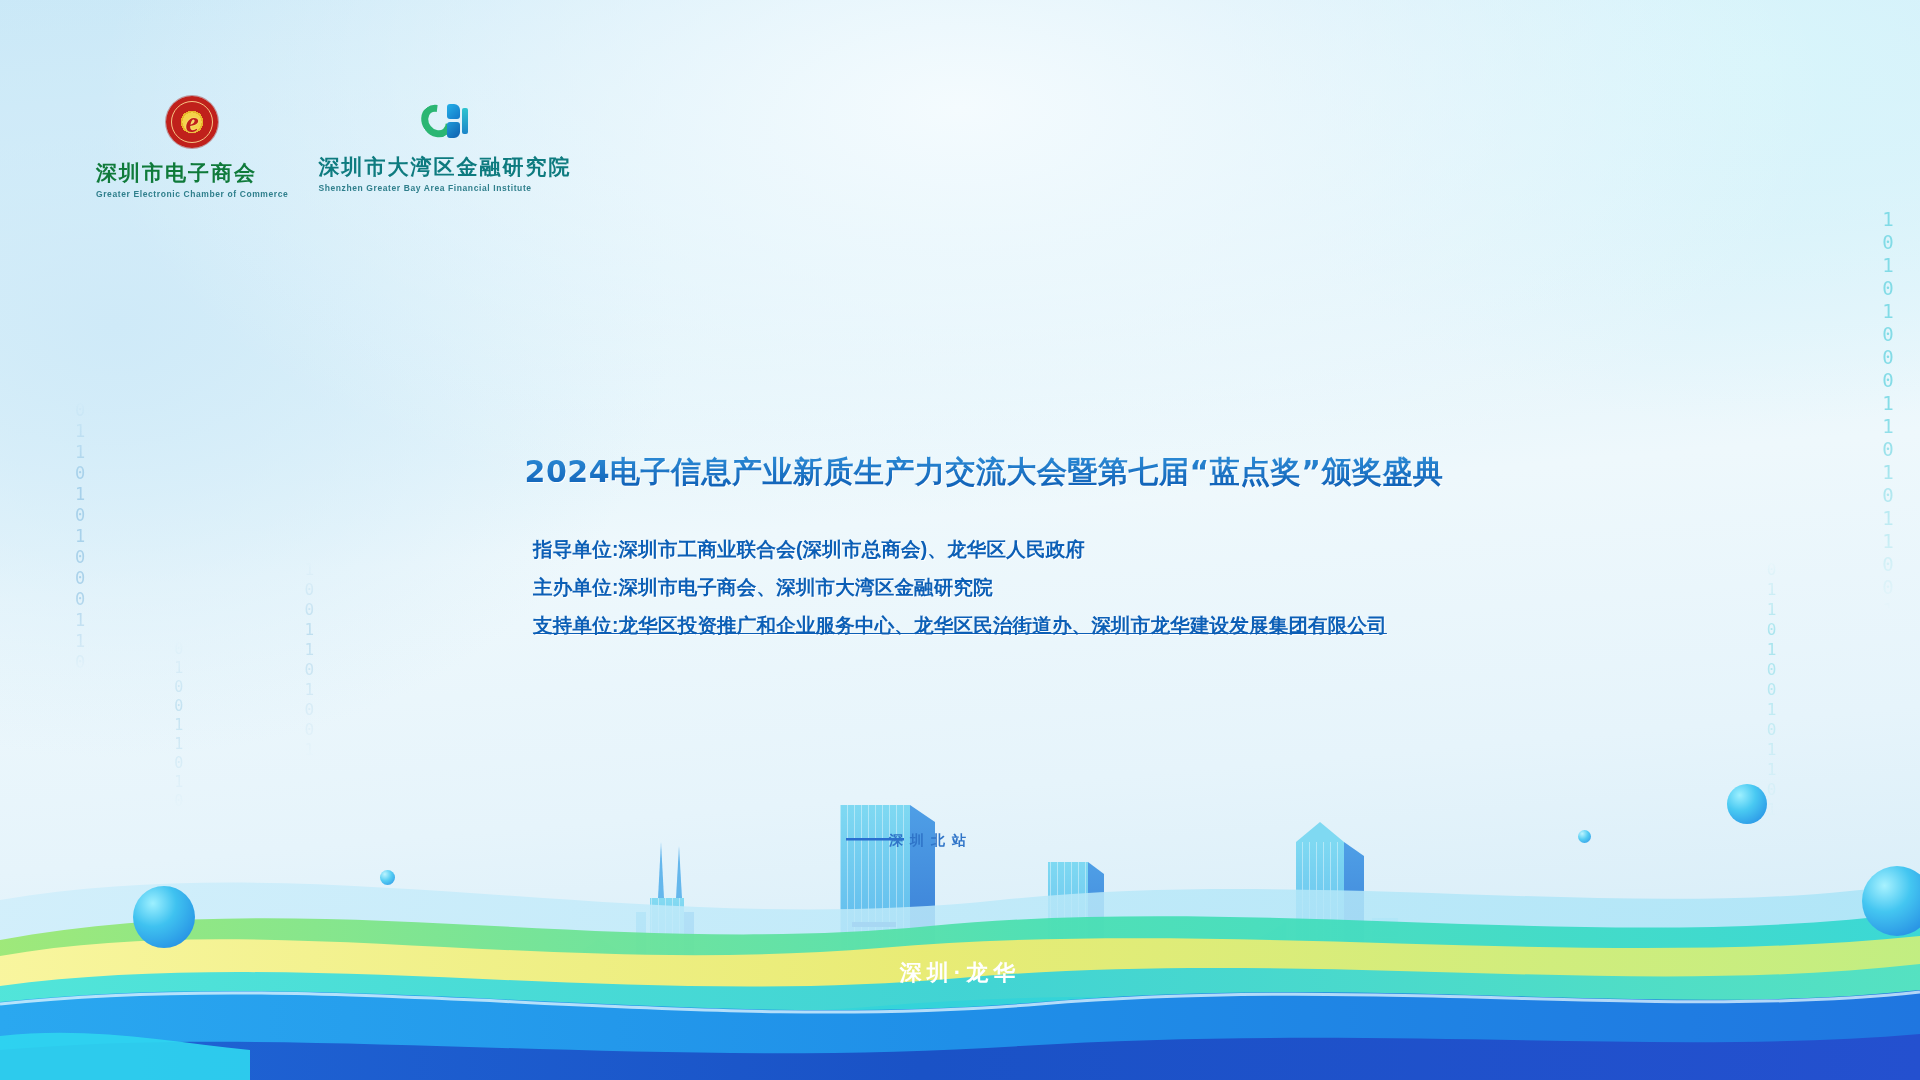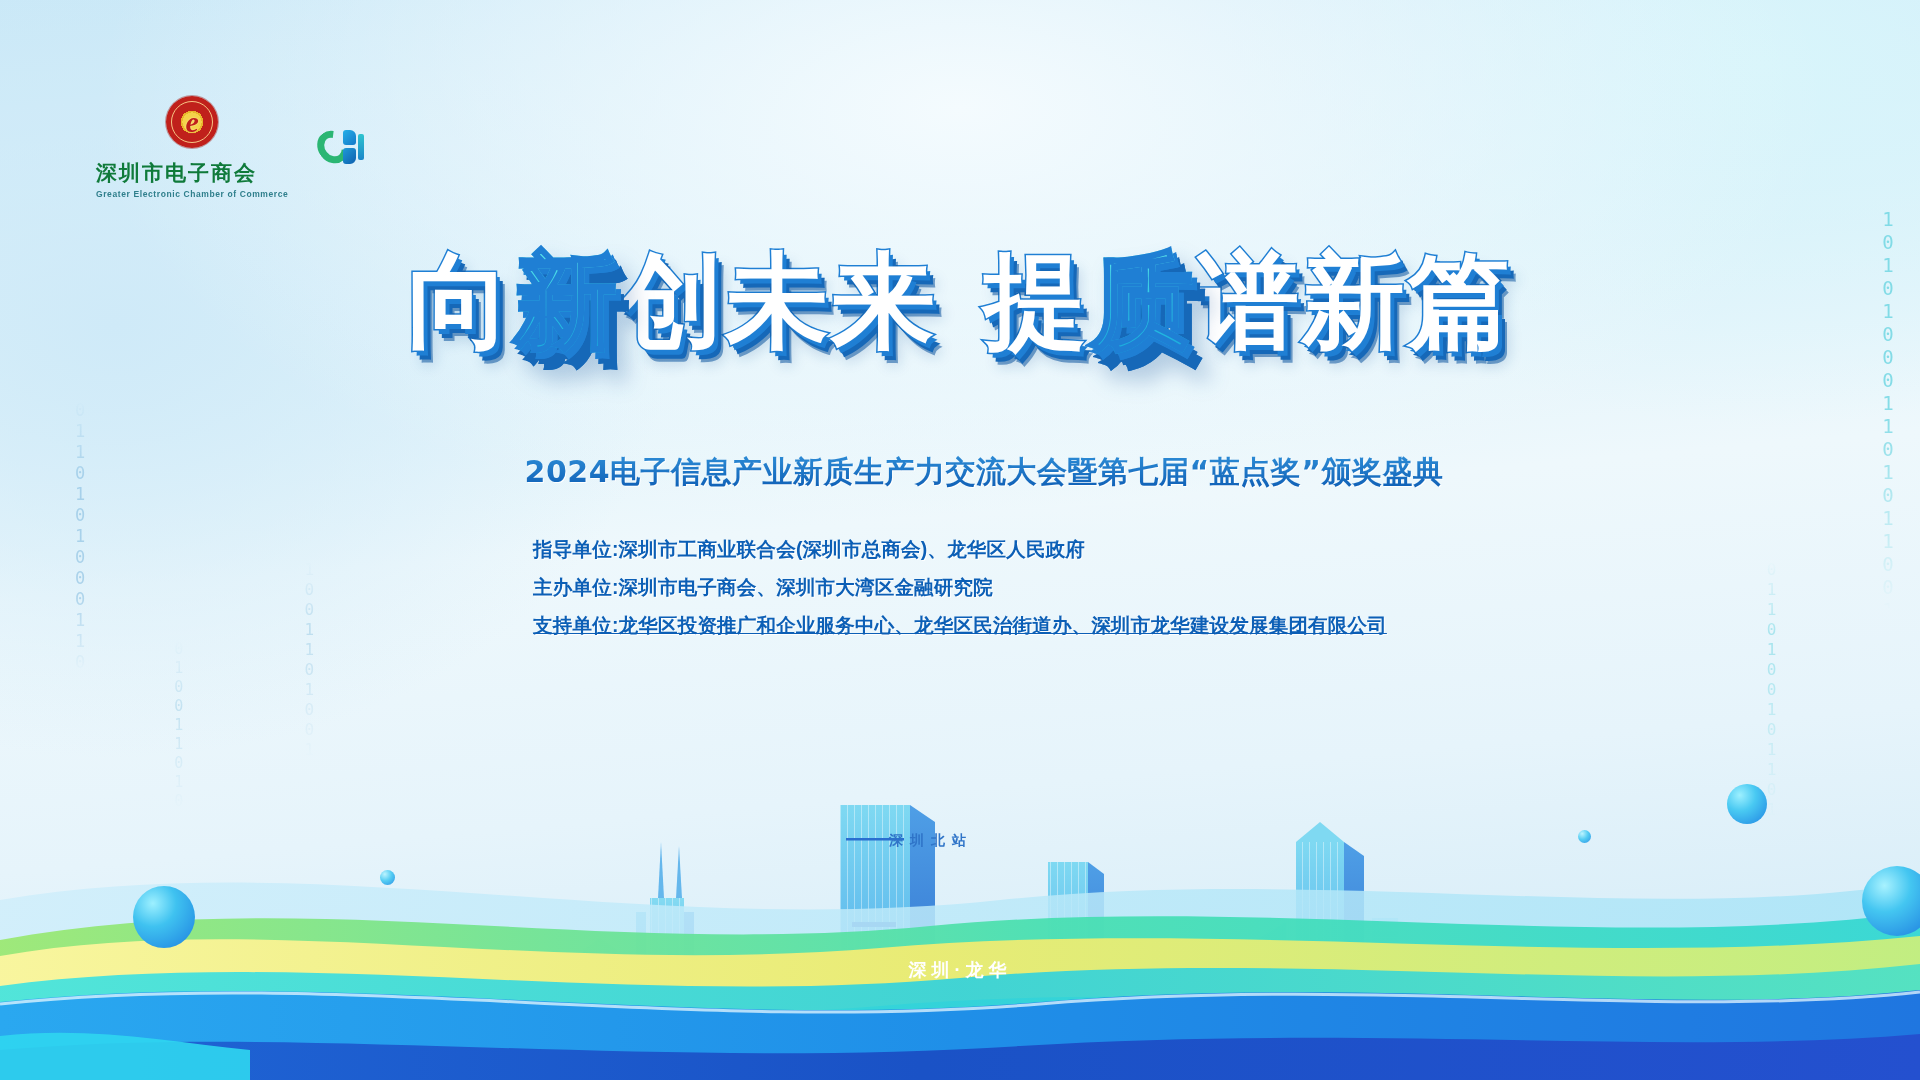--- a/index.html
+++ b/index.html
@@ -188,21 +188,21 @@
   }
 
   
   #waves { position:absolute; left:0; right:0; bottom:0; height:330px; z-index:20; }
   #waves svg { display:block; width:1920px; height:330px; }
 
   
   #footer-label {
     position:absolute; left:0; right:0; top:958px; z-index:40;
     text-align:center;
-    font-size:18px; font-weight:700; letter-spacing:5px;
+    font-size:22px; font-weight:700; letter-spacing:5px;
     color:#ffffff;
   }
 
   
   .sphere { position:absolute; border-radius:50%; z-index:22; }
   .sphere.s1 { left:133px; top:886px; width:62px; height:62px;
     background:radial-gradient(circle at 32% 28%, #9df0ff 0%, #3fc2f0 38%, #1d7fe0 100%); }
   .sphere.s2 { left:1727px; top:784px; width:40px; height:40px;
     background:radial-gradient(circle at 32% 28%, #9df0ff 0%, #49c9f2 40%, #1f84e2 100%); }
   .sphere.s3 { left:1862px; top:866px; width:70px; height:70px;
@@ -235,25 +235,28 @@
       </div>
     </div>
 
     <div class="logo-unit">
       <div class="gba-mark">
         <span class="g"></span>
           <span class="b1"></span>
           <span class="b2"></span>
           <span class="b3"></span>
       </div>
+      <div class="logo-words">
+        <div class="logo-cn teal">深圳市大湾区金融研究院</div>
+        <div class="logo-en">Shenzhen Greater Bay Area Financial Institute</div>
+      </div>
     </div>
 
   </div>
 
-  <div id="main-title"><span class="seg t-white">向</span><span class="seg t-cyan">新</span><span class="seg t-white">创未来</span><span class="gap"></span><span class="seg t-white">提</span><span class="seg t-cyan">质</span><span class="seg t-white">谱新篇</span></div>
 
   <div id="subtitle">2024电子信息产业新质生产力交流大会暨第七届“蓝点奖”颁奖盛典</div>
 
   <div id="organizers">
       <div class="org-line" style="margin-left: 533.102px;">指导单位:深圳市工商业联合会(深圳市总商会)、龙华区人民政府</div>
       <div class="org-line" style="margin-left: 533.102px;">主办单位:深圳市电子商会、深圳市大湾区金融研究院</div>
       <div class="org-line" style="margin-left: 533.102px; text-decoration: underline;">支持单位:龙华区投资推广和企业服务中心、龙华区民治街道办、深圳市龙华建设发展集团有限公司</div>
     </div>
 
   <div id="skyline">

